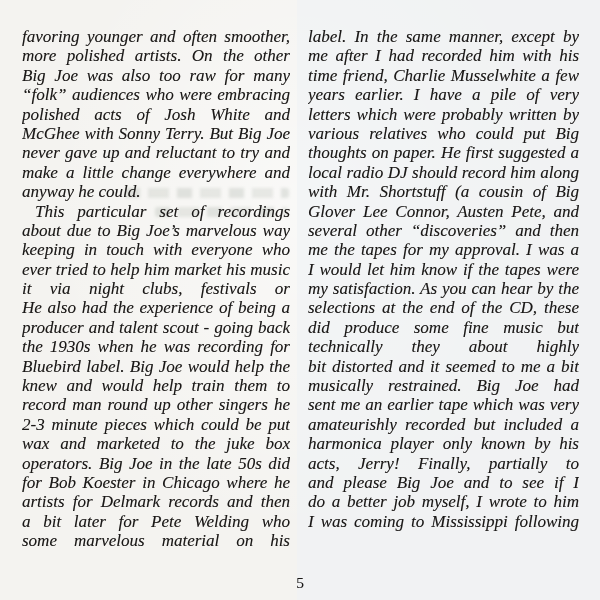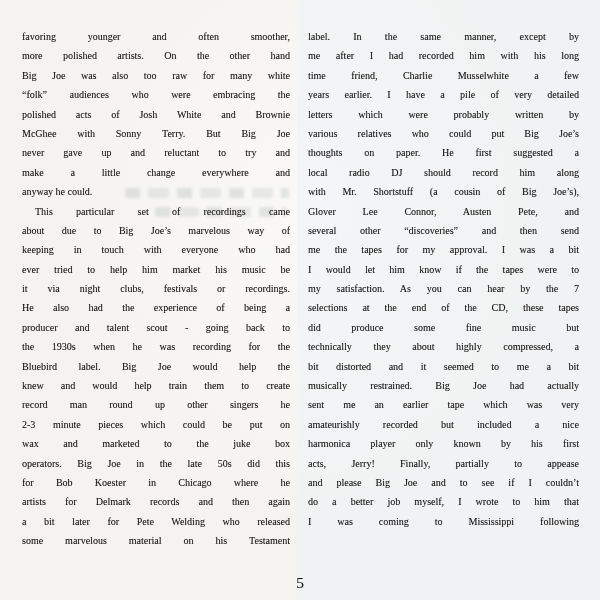--- a/index.html
+++ b/index.html
@@ -34,27 +34,28 @@
   }
   .col {
     position: absolute;
     top: 27px;
   }
   .col-left  { left: 22px;  width: 268px; }
   .col-right { left: 308px; width: 271px; }
   .line {
     height: 19.4px;
     line-height: 19.4px;
-    font-size: 10px;
+    font-size: 17px;
     text-align: justify;
     text-align-last: justify;
     text-justify: inter-word;
     overflow: hidden;
     white-space: normal;
     text-shadow: 0.2px 0.2px 0.4px rgba(25,22,20,0.35);
+    font-style: italic;
   }
   .line.flush  { text-align-last: left; }
   .line.indent { text-indent: 13px; }
   .page-number {
     position: absolute;
     top: 573px;
     left: 270px;
     width: 60px;
     text-align: center;
     font-size: 15.5px;

